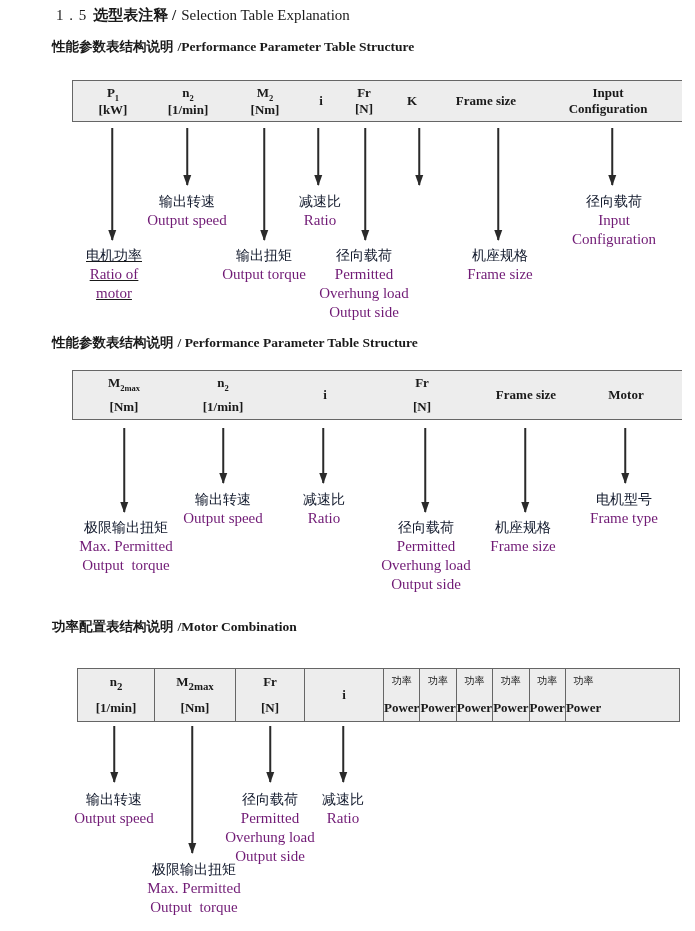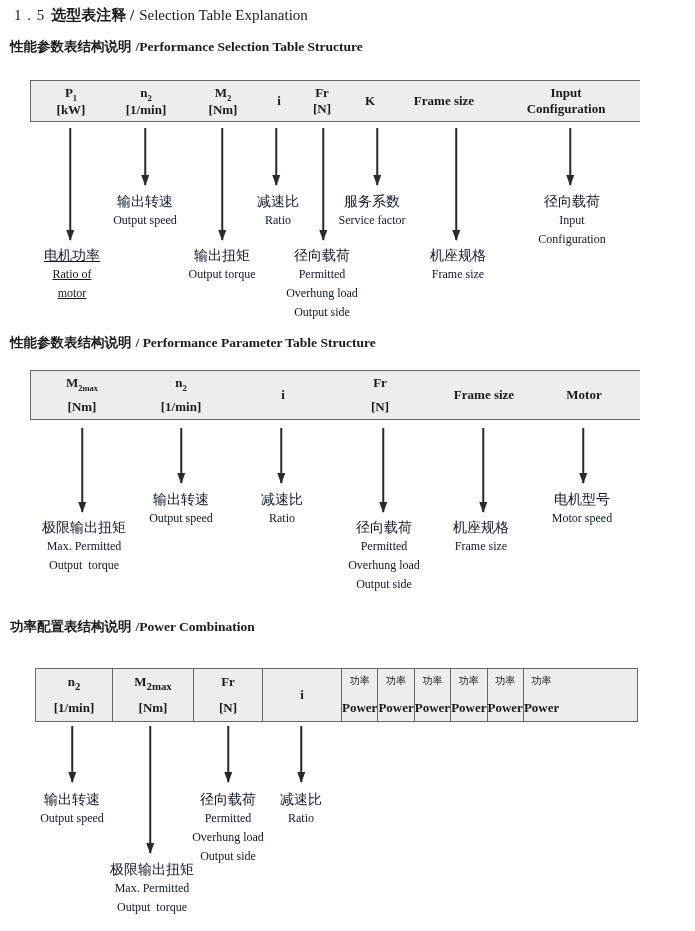--- a/index.html
+++ b/index.html
@@ -1,17 +1,17 @@
 <!DOCTYPE html>
 <html><head>
 <meta charset="utf-8">
 <style>
   html,body{margin:0;padding:0;background:#fff;}
   .page{position:relative;width:640px;height:931px;background:#ffffff;
-        font-family:"Liberation Serif",serif;color:#1a1a1a;overflow:hidden;}
+        font-family:"Liberation Serif",serif;color:#1a1a1a;overflow:hidden;margin-left:42px;}
   
   .doc-title{position:absolute;left:14px;top:6px;font-size:15px;white-space:pre;}
   .doc-title .num{letter-spacing:1px;}
   .doc-title .tzh{font-weight:bold;margin-left:6px;}
   .doc-title .ten{margin-left:5px;}
   .sec-h{position:absolute;font-size:13.5px;font-weight:bold;white-space:pre;}
   .sec-h .he{margin-left:4px;}
   
   .tbl{position:absolute;background:#ededed;border:1px solid #666;box-sizing:border-box;}
   .tcol{position:absolute;top:0;height:100%;transform:translateX(-50%);
@@ -29,31 +29,31 @@
   .t3c.mid{justify-content:center;}
   .t3c .pzh{font-weight:normal;font-size:10px;}
   
   .arrow{position:absolute;width:1.5px;background:#2a2a2a;transform:translateX(-50%);}
   .arrow::after{content:"";position:absolute;bottom:-1px;left:50%;transform:translateX(-50%);
         width:0;height:0;border-left:4px solid transparent;border-right:4px solid transparent;
         border-top:11px solid #2a2a2a;}
   
   .anno{position:absolute;transform:translateX(-50%);text-align:center;white-space:pre;line-height:19px;}
   .anno .zh{font-size:14px;color:#0f172a;}
-  .anno .en{font-size:12px;color:#0f172a;}
+  .anno .en{font-size:15px;color:#701a75;}
   .anno div:empty{display:none;}
 </style>
 </head>
 <body>
 
 <div class="page">
 
   <div class="doc-title"><span class="num">1 . 5</span><span class="tzh">选型表注释 /</span><span class="ten">Selection Table Explanation</span></div>
 
-  <div class="sec-h" style="left:10px;top:38px;"><span class="hz">性能参数表结构说明</span><span class="he">/Performance Selection Table Structure</span></div>
+  <div class="sec-h" style="left:10px;top:38px;"><span class="hz">性能参数表结构说明</span><span class="he">/Performance Parameter Table Structure</span></div>
 
   <div class="tbl" style="left:30px;top:80px;width:620px;height:42px;">
     <div class="tcol" style="left:40px;">
         <div class="tl1"><span>P</span><sub>1</sub></div>
         <div class="tl2">[kW]</div>
       </div>
     <div class="tcol" style="left:115px;">
         <div class="tl1"><span>n</span><sub>2</sub></div>
         <div class="tl2">[1/min]</div>
       </div>
@@ -84,21 +84,20 @@
   <div class="arrow" style="left:145px;top:128px;height:57px;"></div>
   <div class="arrow" style="left:222px;top:128px;height:112px;"></div>
   <div class="arrow" style="left:276px;top:128px;height:57px;"></div>
   <div class="arrow" style="left:323px;top:128px;height:112px;"></div>
   <div class="arrow" style="left:377px;top:128px;height:57px;"></div>
   <div class="arrow" style="left:456px;top:128px;height:112px;"></div>
   <div class="arrow" style="left:570px;top:128px;height:57px;"></div>
 
   <div class="anno" style="left:145px;top:192px;"><div class="zh">输出转速</div><div class="en">Output speed</div></div>
   <div class="anno" style="left:278px;top:192px;"><div class="zh">减速比</div><div class="en">Ratio</div></div>
-  <div class="anno" style="left:372px;top:192px;"><div class="zh">服务系数</div><div class="en">Service factor</div></div>
   <div class="anno" style="left:572px;top:192px;"><div class="zh">径向载荷</div><div class="en">Input</div><div class="en">Configuration</div></div>
 
   <div class="anno" style="left:72px;top:246px;text-decoration:underline;"><div class="zh">电机功率</div><div class="en">Ratio of</div><div class="en">motor</div></div>
   <div class="anno" style="left:222px;top:246px;text-align:center;"><div class="zh">输出扭矩</div><div class="en">Output torque</div></div>
   <div class="anno" style="left:322px;top:246px;"><div class="zh">径向载荷</div><div class="en">Permitted</div><div class="en">Overhung load</div><div class="en">Output side</div></div>
   <div class="anno" style="left:458px;top:246px;"><div class="zh">机座规格</div><div class="en">Frame size</div></div>
 
   <div class="sec-h" style="left:10px;top:334px;"><span class="hz">性能参数表结构说明</span><span class="he">/ Performance Parameter Table Structure</span></div>
 
   <div class="tbl" style="left:30px;top:370px;width:620px;height:50px;">
@@ -127,27 +126,27 @@
 
   <div class="arrow" style="left:82px;top:428px;height:84px;"></div>
   <div class="arrow" style="left:181px;top:428px;height:55px;"></div>
   <div class="arrow" style="left:281px;top:428px;height:55px;"></div>
   <div class="arrow" style="left:383px;top:428px;height:84px;"></div>
   <div class="arrow" style="left:483px;top:428px;height:84px;"></div>
   <div class="arrow" style="left:583px;top:428px;height:55px;"></div>
 
   <div class="anno" style="left:181px;top:490px;"><div class="zh">输出转速</div><div class="en">Output speed</div></div>
   <div class="anno" style="left:282px;top:490px;"><div class="zh">减速比</div><div class="en">Ratio</div></div>
-  <div class="anno" style="left:582px;top:490px;"><div class="zh">电机型号</div><div class="en">Motor speed</div></div>
+  <div class="anno" style="left:582px;top:490px;"><div class="zh">电机型号</div><div class="en">Frame type</div></div>
 
   <div class="anno" style="left:84px;top:518px;"><div class="zh">极限输出扭矩</div><div class="en">Max. Permitted</div><div class="en">Output  torque</div></div>
   <div class="anno" style="left:384px;top:518px;"><div class="zh">径向载荷</div><div class="en">Permitted</div><div class="en">Overhung load</div><div class="en">Output side</div></div>
   <div class="anno" style="left:481px;top:518px;"><div class="zh">机座规格</div><div class="en">Frame size</div></div>
 
-  <div class="sec-h" style="left:10px;top:618px;"><span class="hz">功率配置表结构说明</span><span class="he">/Power Combination</span></div>
+  <div class="sec-h" style="left:10px;top:618px;"><span class="hz">功率配置表结构说明</span><span class="he">/Motor Combination</span></div>
 
   <div class="tbl3" style="left:35px;top:668px;width:603px;height:54px;">
     <div class="t3c" style="width:77px;">
         <div class="tl1"><span>n</span><sub>2</sub></div>
         <div class="tl2">[1/min]</div>
       </div>
     <div class="t3c" style="width:81px;">
         <div class="tl1"><span>M</span><sub>2max</sub></div>
         <div class="tl2">[Nm]</div>
       </div>

